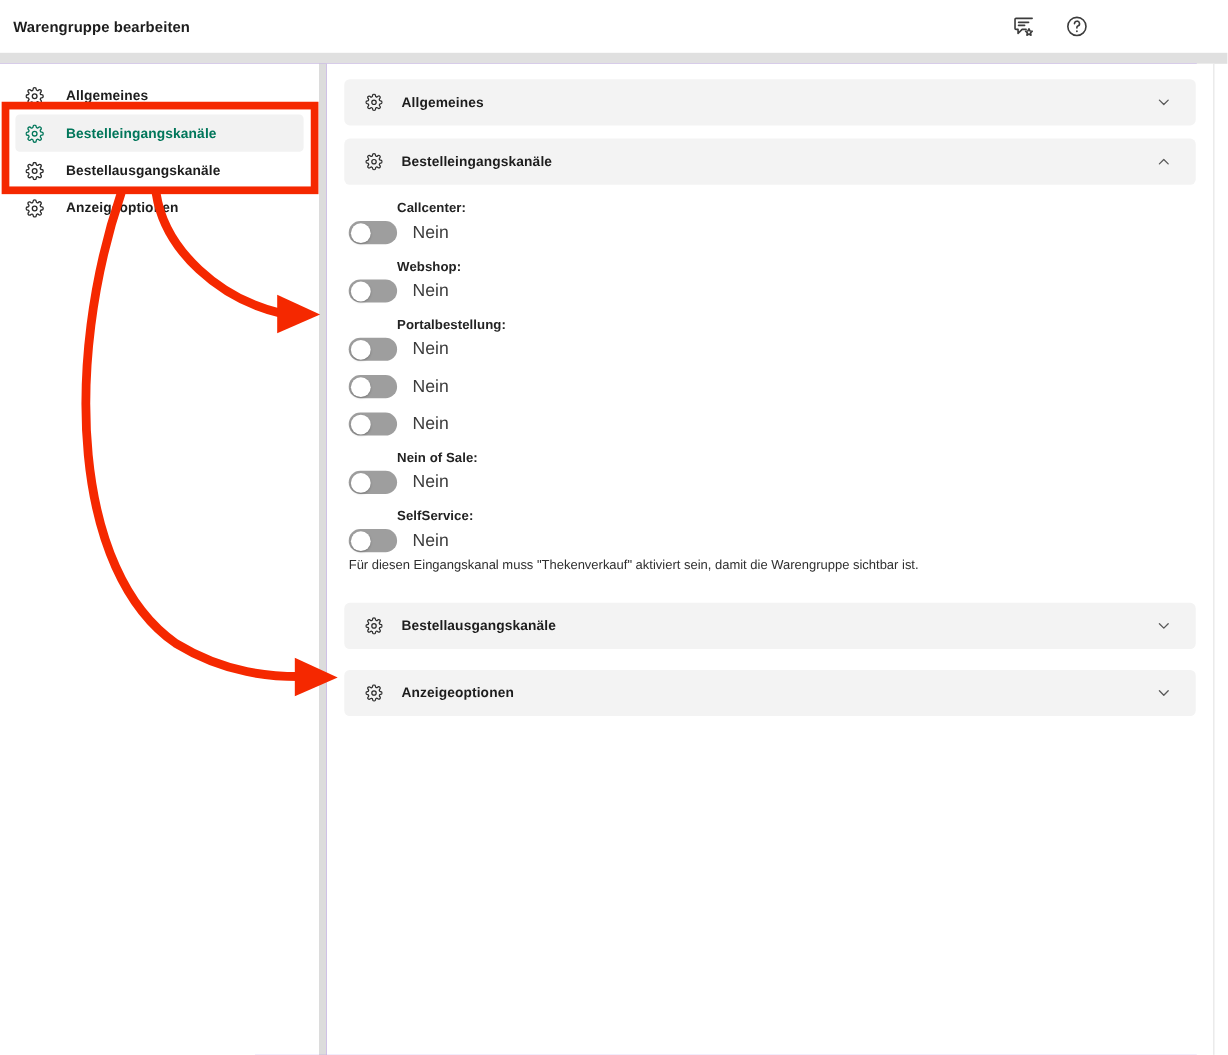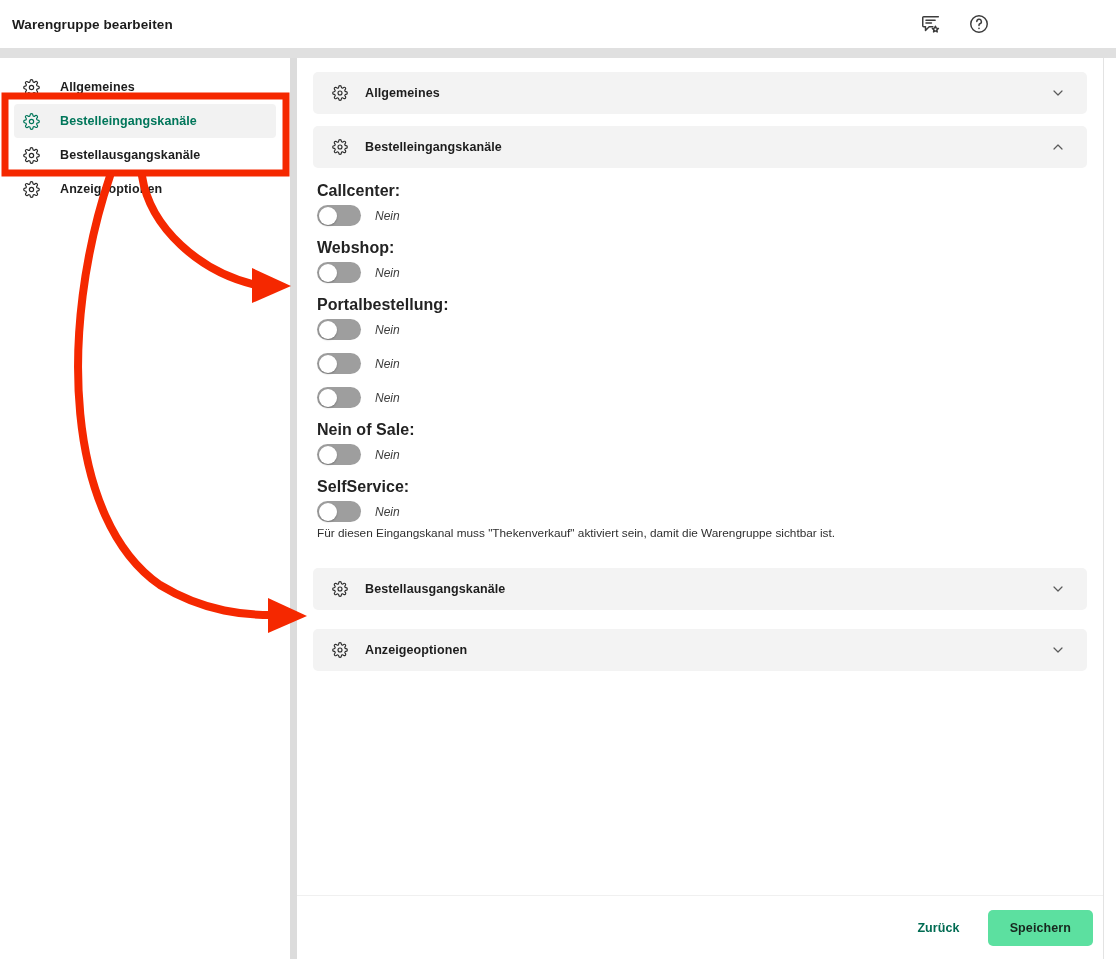--- a/index.html
+++ b/index.html
@@ -142,25 +142,26 @@
 
   .section-body {
     padding: 14px 4px 6px 4px;
   }
 
   .field {
     margin-bottom: 13px;
   }
   .field:last-child { margin-bottom: 0; }
   .field-label {
-    font-size: 16px;
+    font-size: 12px;
     font-weight: bold;
     color: #232323;
     margin-bottom: 5px;
     letter-spacing: .05px;
+    margin-left: 44px;
   }
   .field-row {
     display: flex; align-items: center;
     gap: 14px;
   }
   .toggle {
     position: relative;
     width: 44px; height: 21px;
     border-radius: 11px;
     background: #9e9e9e;
@@ -170,23 +171,22 @@
   .toggle .knob {
     position: absolute;
     top: 1.5px; left: 1.5px;
     width: 18px; height: 18px;
     border-radius: 50%;
     background: #ffffff;
     box-shadow: 0 1px 2px rgba(0,0,0,.25);
     transition: left .15s;
   }
   .toggle-text {
-    font-size: 12px;
+    font-size: 16px;
     color: #3c3c3c;
-    font-style: italic;
   }
   .field-hint {
     font-size: 11.8px;
     color: #2f2f2f;
     margin-top: 4px;
     line-height: 1.35;
   }
 
   
   .footer {
@@ -443,24 +443,20 @@
             <span class="chev">
               <svg width="16" height="16" viewBox="0 0 24 24" fill="none" stroke="#5a5a5a" stroke-width="1.8" stroke-linecap="round" stroke-linejoin="round">
                   <polyline points="6 9 12 15 18 9"></polyline>
                 </svg>
             </span>
           </div>
         </div>
 
       </div>
 
-      <div class="footer">
-        <button class="btn-link">Zurück</button>
-        <button class="btn-primary">Speichern</button>
-      </div>
     </section>
 
   </div>
 
   <svg class="overlay" viewBox="0 0 1116 959">
 
     <rect x="5" y="96" width="281" height="77" fill="none" stroke="#F52800" stroke-width="7"></rect>
 
     <path d="M142,176 C150,228 200,272 256,285" fill="none" stroke="#F52800" stroke-width="8" stroke-linecap="round"></path>
     <polygon points="252,268 291,286 252,303" fill="#F52800"></polygon>

